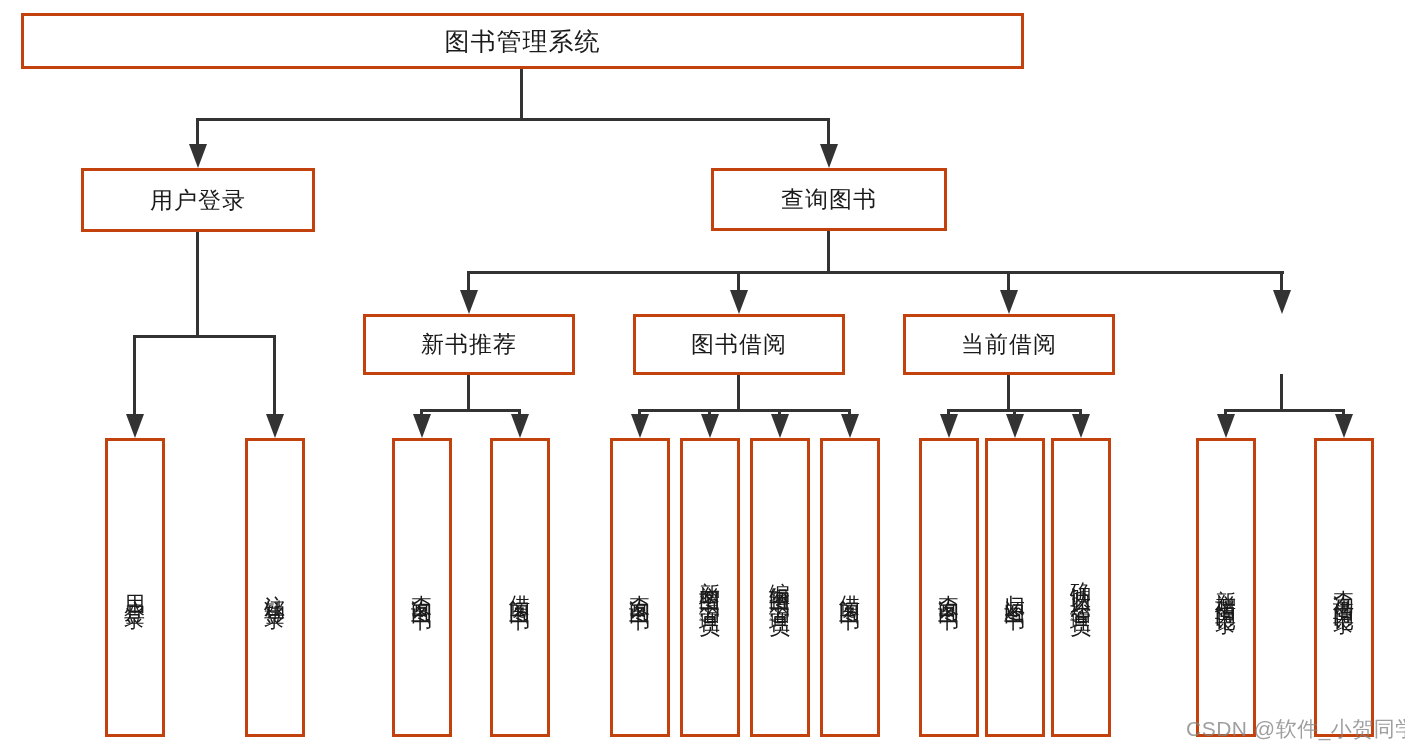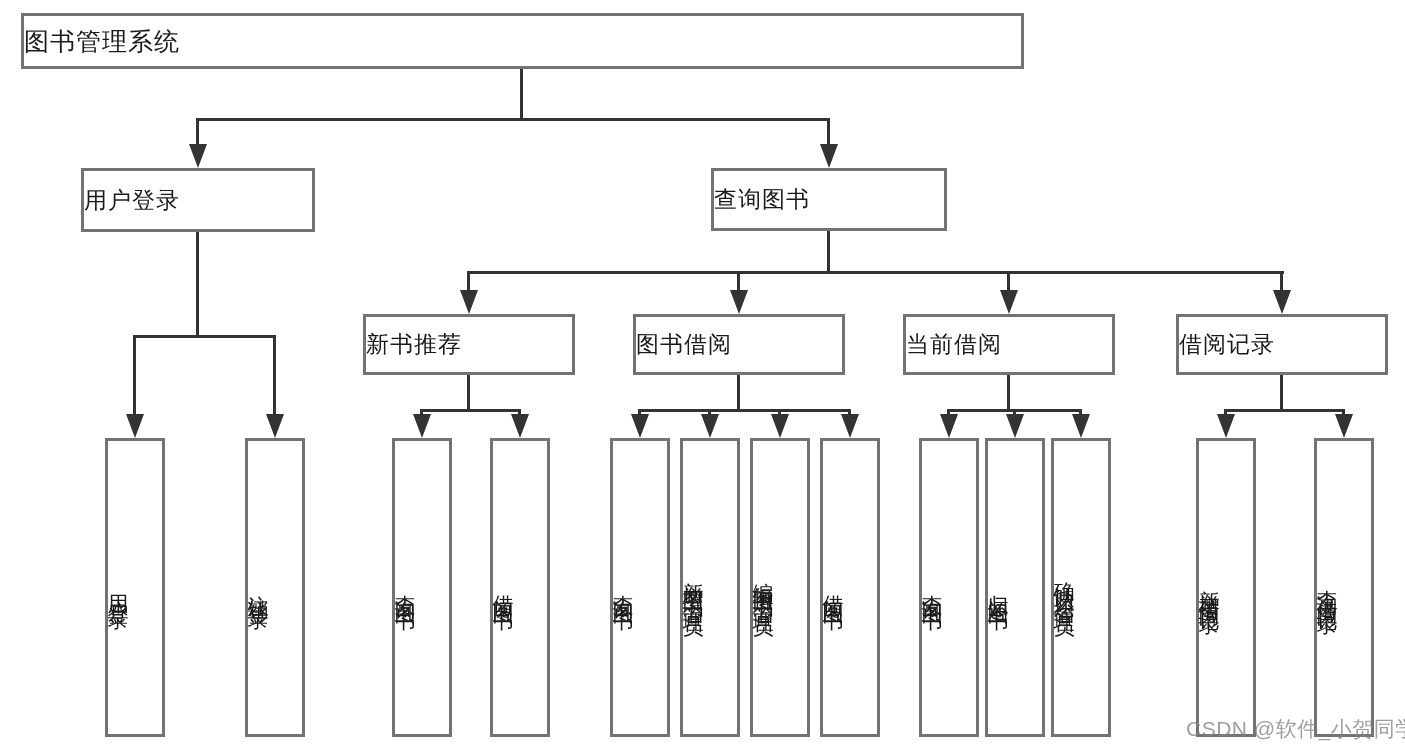--- a/index.html
+++ b/index.html
@@ -1,22 +1,22 @@
 <!DOCTYPE html>
 <html><head>
 <meta charset="utf-8">
 <style>
   html,body{margin:0;padding:0;background:#ffffff;}
   #stage{
     position:relative;width:1405px;height:747px;background:#ffffff;overflow:hidden;
     font-family:"Liberation Sans","DejaVu Sans",sans-serif;color:#1a1a1a;
   }
   .box{
-    position:absolute;box-sizing:border-box;background:#ffffff;border:3px solid #737373;
-    display:flex;align-items:center;z-index:2;
+    position:absolute;box-sizing:border-box;background:#ffffff;border:3px solid #c2410c;
+    display:flex;align-items:center;justify-content:center;z-index:2;
   }
   .box .lbl{font-size:23px;letter-spacing:1px;white-space:nowrap;}
   .box.root .lbl{font-size:25px;}
   .box.leaf .lbl{
     writing-mode:vertical-rl;text-orientation:mixed;
     font-size:21px;letter-spacing:5px;line-height:1;white-space:nowrap;
   }
   .line{position:absolute;background:#333333;z-index:1;}
   .line.h{height:3px;}
   .line.v{width:3px;}
@@ -107,23 +107,20 @@
 
   <div class="box" style="left:363px;top:314px;width:212px;height:61px;">
     <span class="lbl">新书推荐</span>
   </div>
   <div class="box" style="left:633px;top:314px;width:212px;height:61px;">
     <span class="lbl">图书借阅</span>
   </div>
   <div class="box" style="left:903px;top:314px;width:212px;height:61px;">
     <span class="lbl">当前借阅</span>
   </div>
-  <div class="box" style="left:1176px;top:314px;width:212px;height:61px;">
-    <span class="lbl">借阅记录</span>
-  </div>
 
   <div class="box leaf" style="left:105px;top:438px;width:60px;height:299px;">
     <span class="lbl">用户登录</span>
   </div>
   <div class="box leaf" style="left:245px;top:438px;width:60px;height:299px;">
     <span class="lbl">注销登录</span>
   </div>
 
   <div class="box leaf" style="left:392px;top:438px;width:60px;height:299px;">
     <span class="lbl">查询图书</span>

